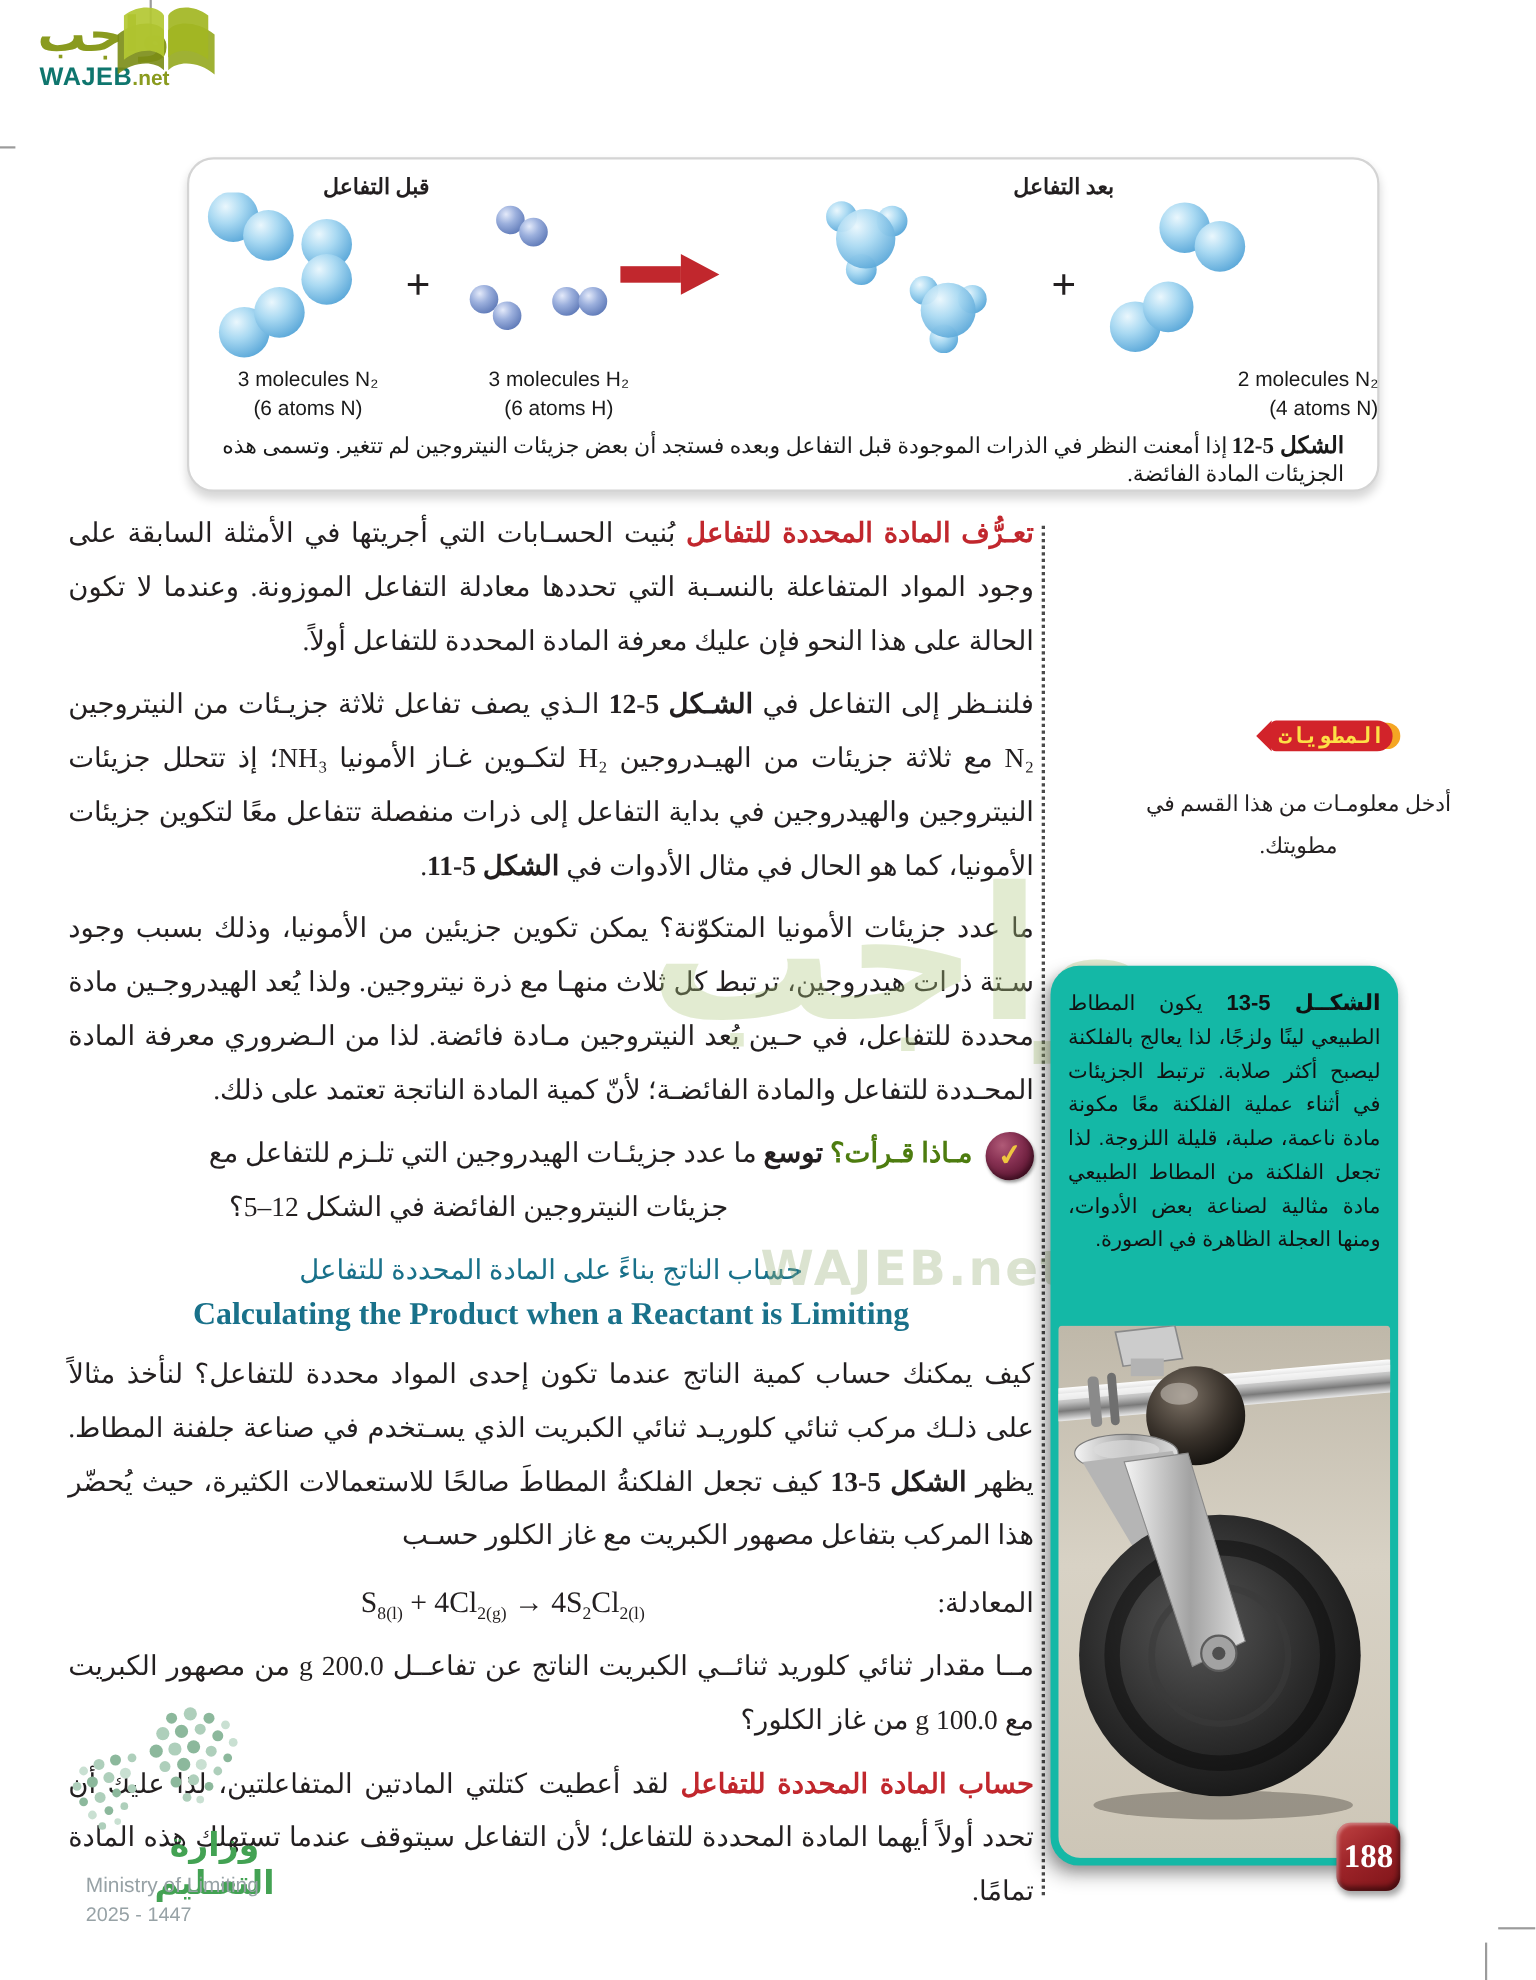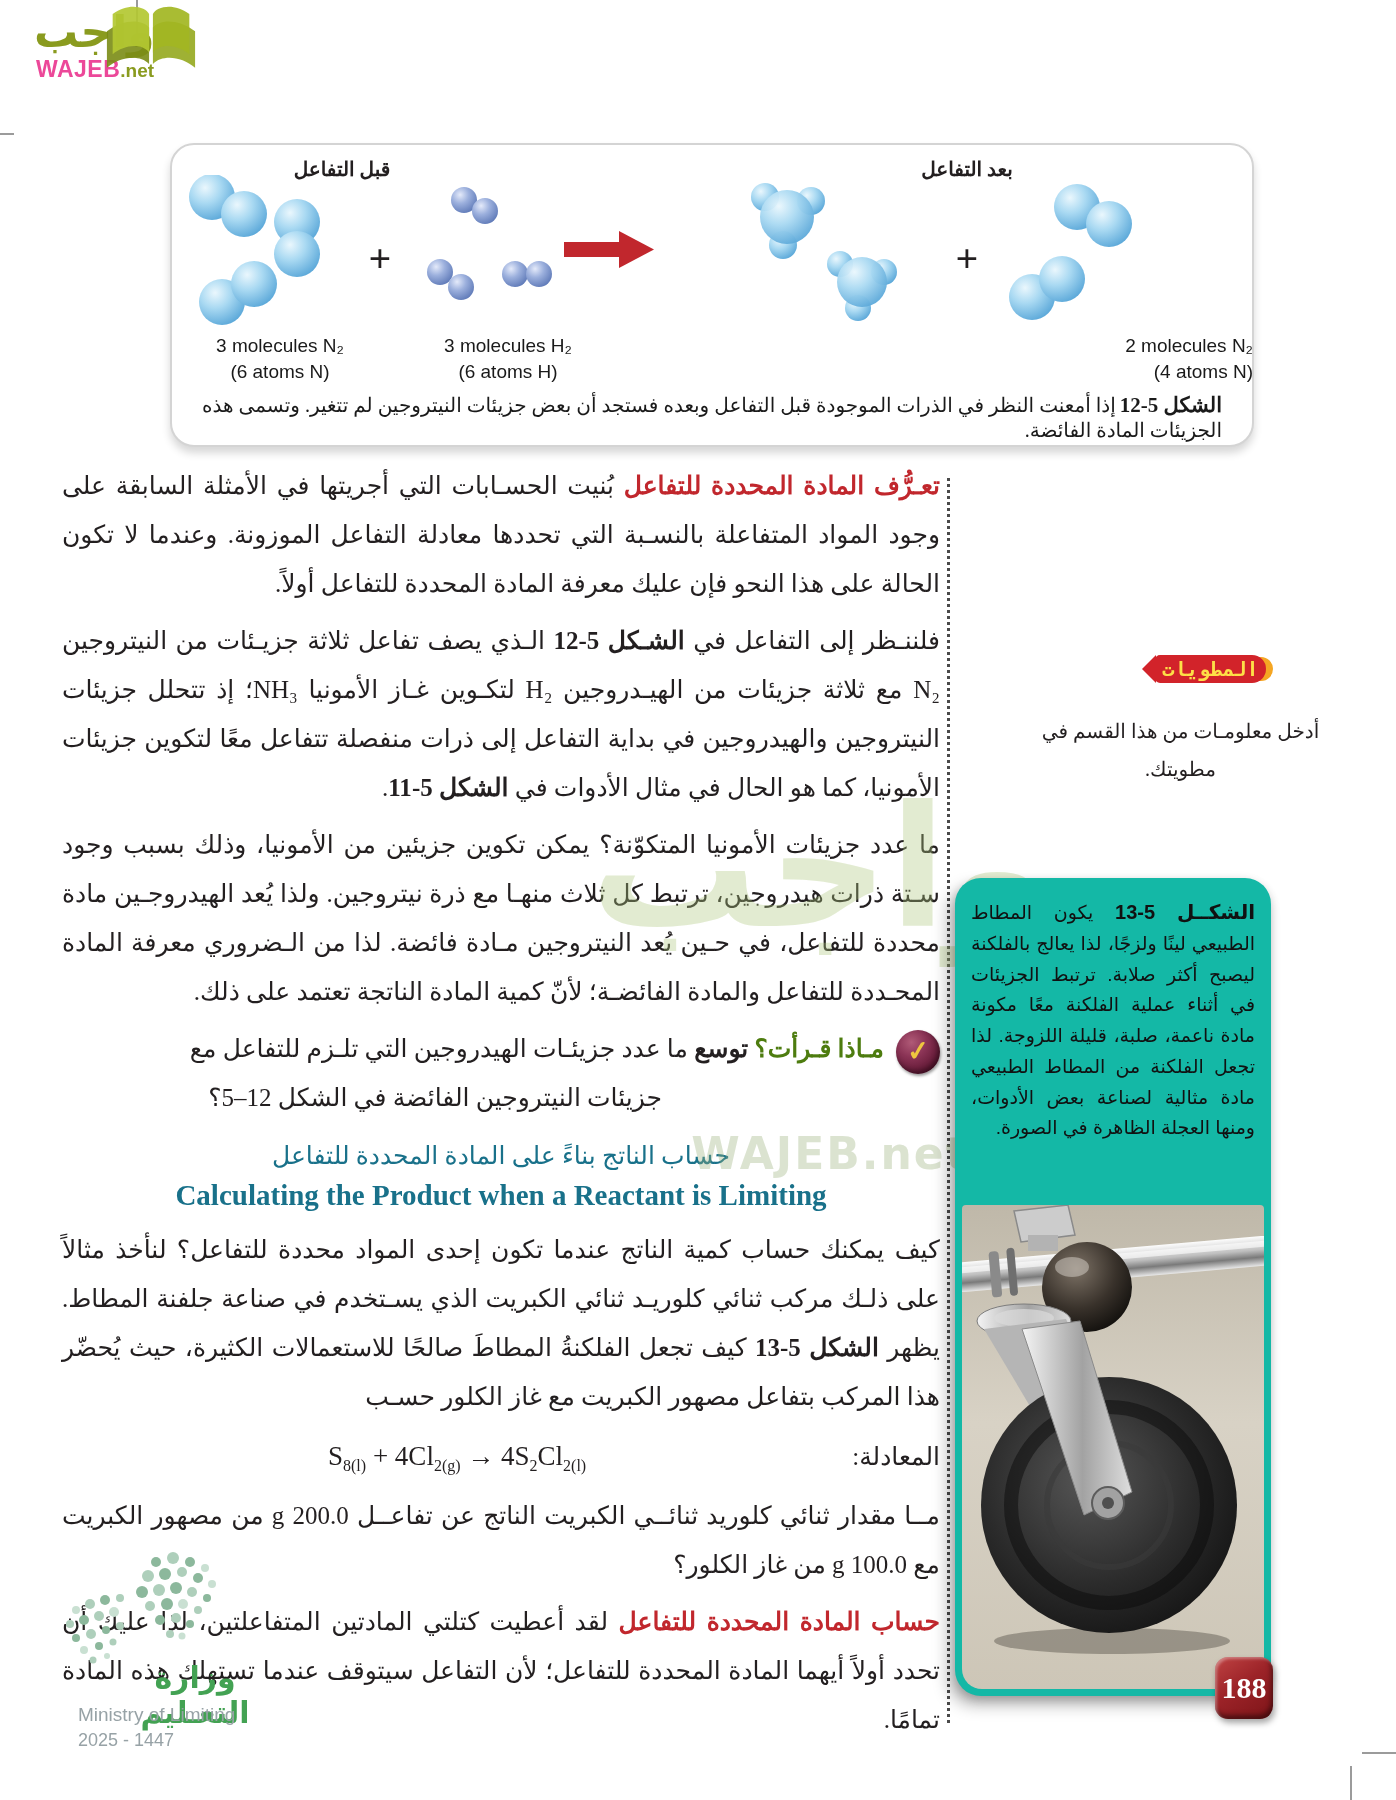--- a/index.html
+++ b/index.html
@@ -6,21 +6,21 @@
   .page{position:relative;width:1396px;height:1800px;background:#fff;overflow:hidden;
         font-family:"Liberation Serif","DejaVu Serif",serif;color:#231f20;}
 
   
   .crop{position:absolute;background:#9b9b9b;}
 
   
   .brand-ar{position:absolute;left:34px;top:10px;font-size:44px;font-weight:bold;color:#8a9b1f;
             font-family:"DejaVu Sans","Liberation Sans",sans-serif;line-height:1;}
   .brand-latin{position:absolute;left:36px;top:58px;font-family:"Liberation Sans",sans-serif;line-height:1;}
-  .brand-latin b{font-size:23px;font-weight:900;color:#ec4899;letter-spacing:.5px;}
+  .brand-latin b{font-size:23px;font-weight:900;color:#0f766e;letter-spacing:.5px;}
   .brand-latin i{font-style:normal;font-size:19px;font-weight:bold;color:#8a9b1f;}
   .brand-book{position:absolute;left:105px;top:2px;}
 
   
   .fig12{position:absolute;left:170px;top:143px;width:1080px;height:300px;background:#fff;
          border:2px solid #d4d4d4;border-radius:24px;box-shadow:0 6px 9px rgba(0,0,0,.16);}
   .fig12 .hdr{position:absolute;top:12px;width:240px;text-align:center;font-size:20px;font-weight:bold;direction:rtl;}
   .fig12 svg.molecules{position:absolute;left:0;top:30px;}
   .mol-label{position:absolute;width:280px;text-align:center;direction:ltr;
              font-family:"Liberation Sans","DejaVu Sans",sans-serif;font-size:19px;color:#1a1a1a;line-height:1.35;}

